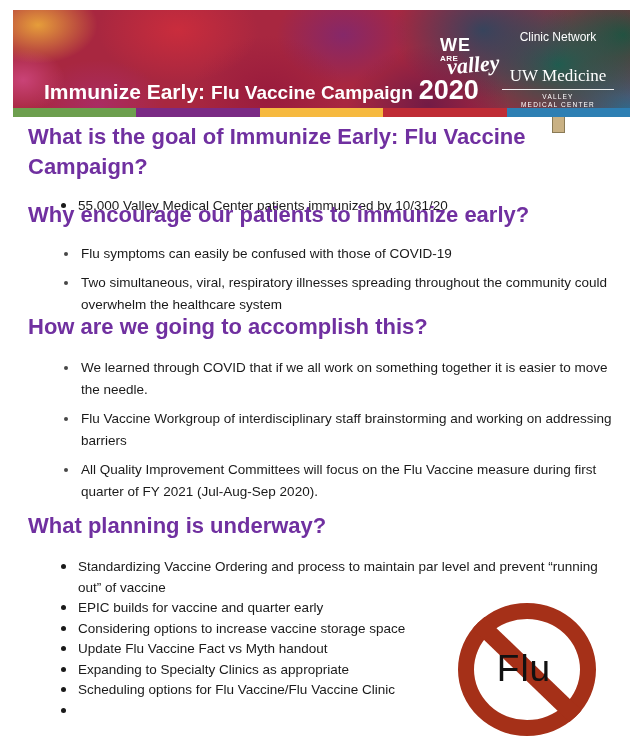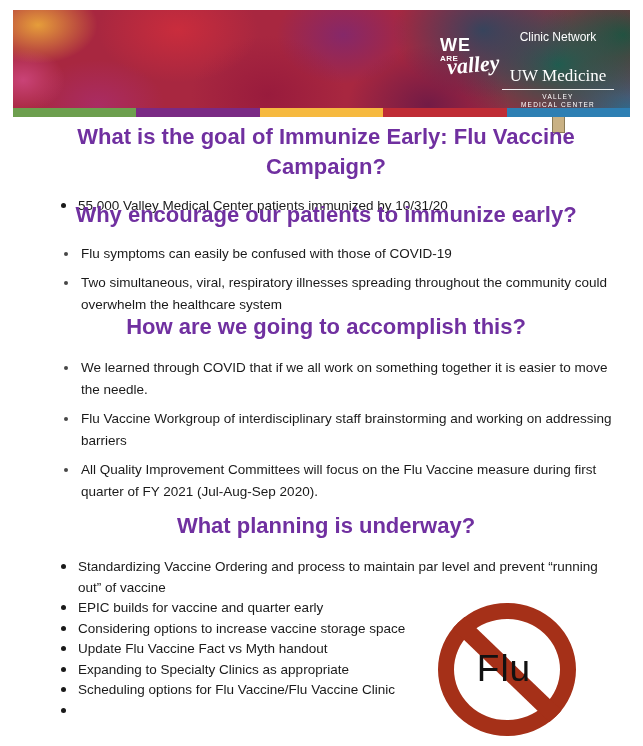--- a/index.html
+++ b/index.html
@@ -43,37 +43,37 @@
     border-bottom:1px solid rgba(255,255,255,.9);white-space:nowrap;}
   .org-sub{font-size:6.5px;letter-spacing:1.2px;line-height:8px;padding:3px 0 3px;
     border-bottom:1px solid rgba(255,255,255,.9);}
   .org-mark{width:11px;height:16px;background:#c9b184;border:1px solid #8a7a55;margin:2px auto 0;}
 
   .stripe{position:absolute;left:0;bottom:0;width:100%;height:9px;display:flex;}
   .stripe div{flex:1 1 0;}
 
   
   .sec{position:absolute;left:28px;width:596px;}
-  .sec-heading{margin:0;font-size:22px;line-height:30px;font-weight:700;color:#7030a0;text-align:center;}
+  .sec-heading{margin:0;font-size:22px;line-height:30px;font-weight:700;color:#7030a0;}
   .items{margin-top:13px;}
   .item{display:flex;color:#1a1a1a;font-size:13.5px;line-height:22px;}
   .dot{flex:0 0 auto;border-radius:50%;background:#1a1a1a;}
   .dot-lg{width:5px;height:5px;margin:8px 12px 0 33px;}
   .dot-sm{width:4px;height:4px;margin:9px 13px 0 36px;background:#474747;}
   .sec2 .item, .sec3 .item{margin-bottom:7px;}
   .sec3 .items{margin-top:15px;}
   .sec4 .items{margin-top:16px;}
   .sec4 .item{line-height:20.5px;}
   .sec4 .dot-lg{margin-top:7px;}
   .sec1{top:122px;} .sec2{top:200px;} .sec3{top:312px;} .sec4{top:511px;}
   .sec4 .item-text{max-width:546px;}
   .item-text{max-width:546px;}
 
   
-  .noflu{position:absolute;left:438px;top:603px;width:138px;height:133px;}
+  .noflu{position:absolute;left:458px;top:603px;width:138px;height:133px;}
   .noflu-clip{position:absolute;left:0;top:0;width:138px;height:133px;border-radius:50%;overflow:hidden;}
   .noflu-ring{position:absolute;left:0;top:0;width:138px;height:133px;box-sizing:border-box;
     border:16px solid #a53018;border-radius:50%;}
   .noflu-slash{position:absolute;left:-8px;top:58px;width:154px;height:17px;background:#a53018;
     transform:rotate(44deg);}
   .noflu-label{position:absolute;left:0;right:6px;top:45px;text-align:center;
     font-size:37px;color:#111;letter-spacing:1px;}
 </style>
 </head>
 <body>
@@ -93,20 +93,25 @@
     <div class="org">
       <div class="org-top">Clinic Network</div>
       <div class="org-main">UW Medicine</div>
       <div class="org-sub">
         <div>VALLEY</div>
         <div>MEDICAL CENTER</div>
       </div>
       <div class="org-mark"></div>
     </div>
 
+    <div class="header-sub">
+      <span class="sub-lead">Immunize Early:</span>
+      <span class="sub-rest">Flu Vaccine Campaign</span>
+      <span class="sub-year">2020</span>
+    </div>
 
     <div class="stripe">
       <div style="background: rgb(109, 159, 78);"></div>
       <div style="background: rgb(122, 42, 132);"></div>
       <div style="background: rgb(246, 185, 63);"></div>
       <div style="background: rgb(191, 44, 53);"></div>
       <div style="background: rgb(46, 127, 179);"></div>
     </div>
   </div>
 

